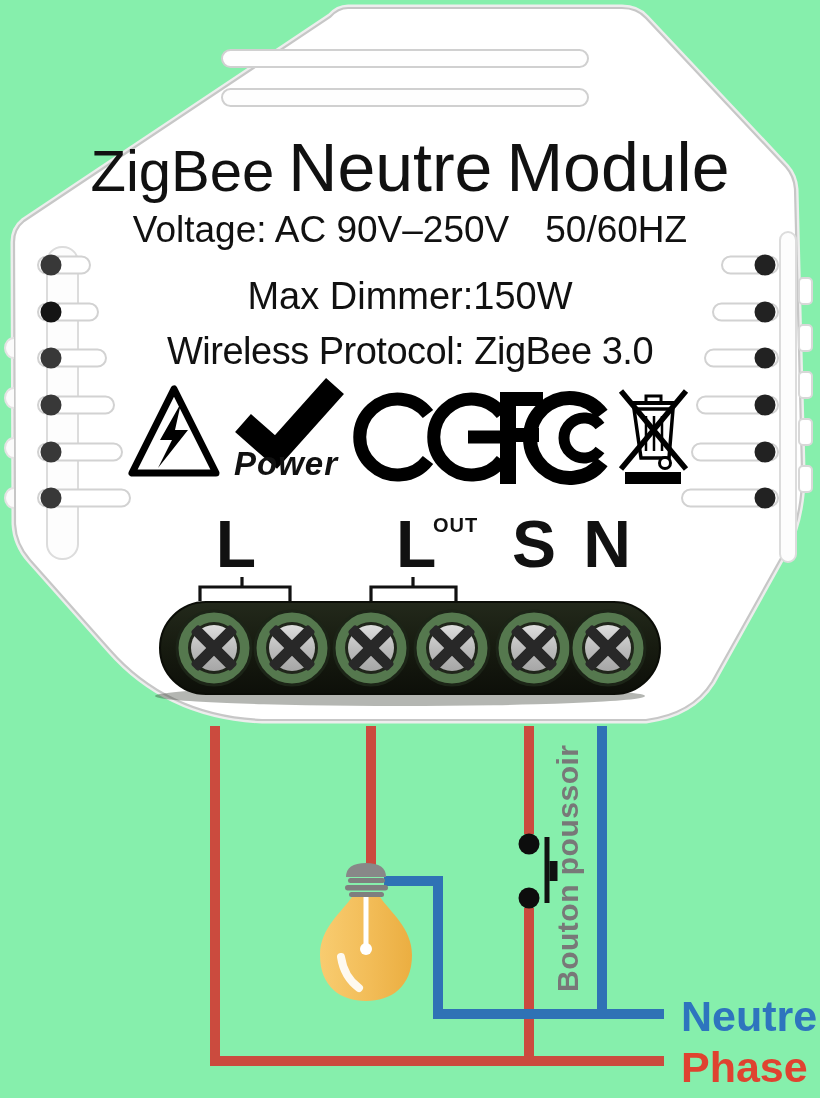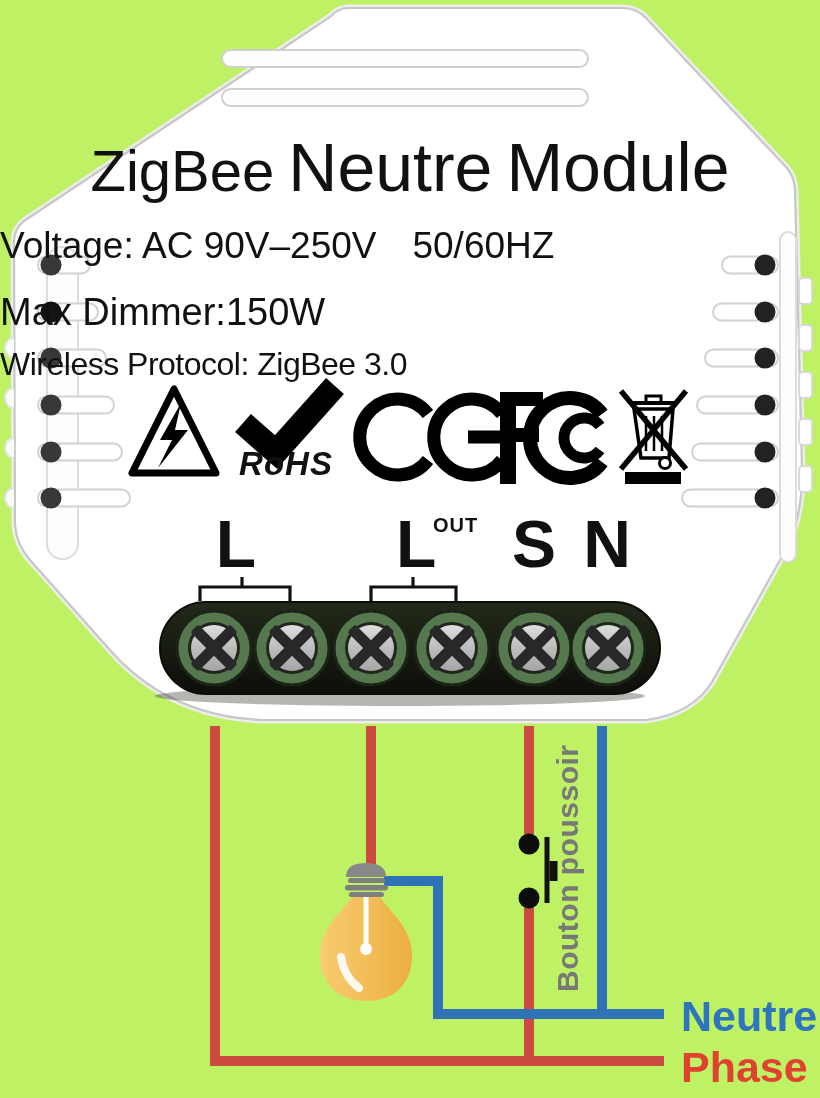--- a/index.html
+++ b/index.html
@@ -1,31 +1,31 @@
 <!DOCTYPE html>
 <html><head>
 <meta charset="utf-8">
 <style>
   html,body{margin:0;padding:0;background:#fff;}
-  #canvas{position:relative;width:820px;height:1098px;background:#bef264;overflow:hidden;
+  #canvas{position:relative;width:820px;height:1098px;background:#86efac;overflow:hidden;
           font-family:"Liberation Sans", sans-serif;color:#111;}
   #scene{position:absolute;left:0;top:0;}
   .abs{position:absolute;line-height:1;white-space:pre;}
-  .center{text-align:left;margin-top:16px;}
+  .center{text-align:center;}
   
   .title-row{left:0;top:133px;width:820px;display:flex;justify-content:center;align-items:baseline;}
   .title-brand{font-size:58px;font-weight:500;letter-spacing:0px;}
   .title-model{font-size:68px;font-weight:500;margin-left:14px;}
   .title-type{font-size:68px;font-weight:500;margin-left:14px;}
   
   .spec{left:0;width:820px;}
   .voltage-line{top:211px;font-size:37px;}
   .voltage-gap{display:inline-block;width:36px;}
   .max-power{top:277px;font-size:38px;}
-  .wireless{top:332px;font-size:32px;letter-spacing:-0.5px;}
+  .wireless{top:332px;font-size:38px;letter-spacing:-0.5px;}
   
   .rohs{left:230px;top:447px;width:112px;font-size:33px;font-weight:bold;font-style:italic;text-align:center;letter-spacing:1px;}
   
   .term{top:511px;font-size:66px;font-weight:bold;}
   .term-sup{left:433px;top:515px;font-size:20px;font-weight:600;letter-spacing:1px;}
   
   .bouton{left:452px;top:853px;width:240px;height:38px;font-size:30px;font-weight:bold;
           color:#787878;text-align:center;transform:rotate(-90deg);letter-spacing:0.5px;}
   .neutre{left:681px;top:995px;font-size:43px;font-weight:bold;color:#2E74BE;}
   .phase{left:681px;top:1046px;font-size:43px;font-weight:bold;color:#DF4330;}
@@ -240,21 +240,21 @@
     <span class="title-model">Neutre</span>
     <span class="title-type">Module</span>
   </div>
 
   <div class="abs spec center voltage-line"><span>Voltage: AC 90V–250V</span><span class="voltage-gap"></span><span>50/60HZ</span></div>
 
   <div class="abs spec center max-power">Max Dimmer:150W</div>
 
   <div class="abs spec center wireless">Wireless Protocol: ZigBee 3.0</div>
 
-  <div class="abs rohs">RoHS</div>
+  <div class="abs rohs">Power</div>
 
   <div class="abs term" style="left:214px;width:44px;text-align:center;">L</div>
   <div class="abs term" style="left:396px;width:40px;">L</div>
   <div class="abs term-sup">OUT</div>
   <div class="abs term" style="left:508px;width:52px;text-align:center;">S</div>
   <div class="abs term" style="left:580px;width:54px;text-align:center;">N</div>
 
   <div class="abs bouton">Bouton poussoir</div>
   <div class="abs phase">Phase</div>
   <div class="abs neutre">Neutre</div>

